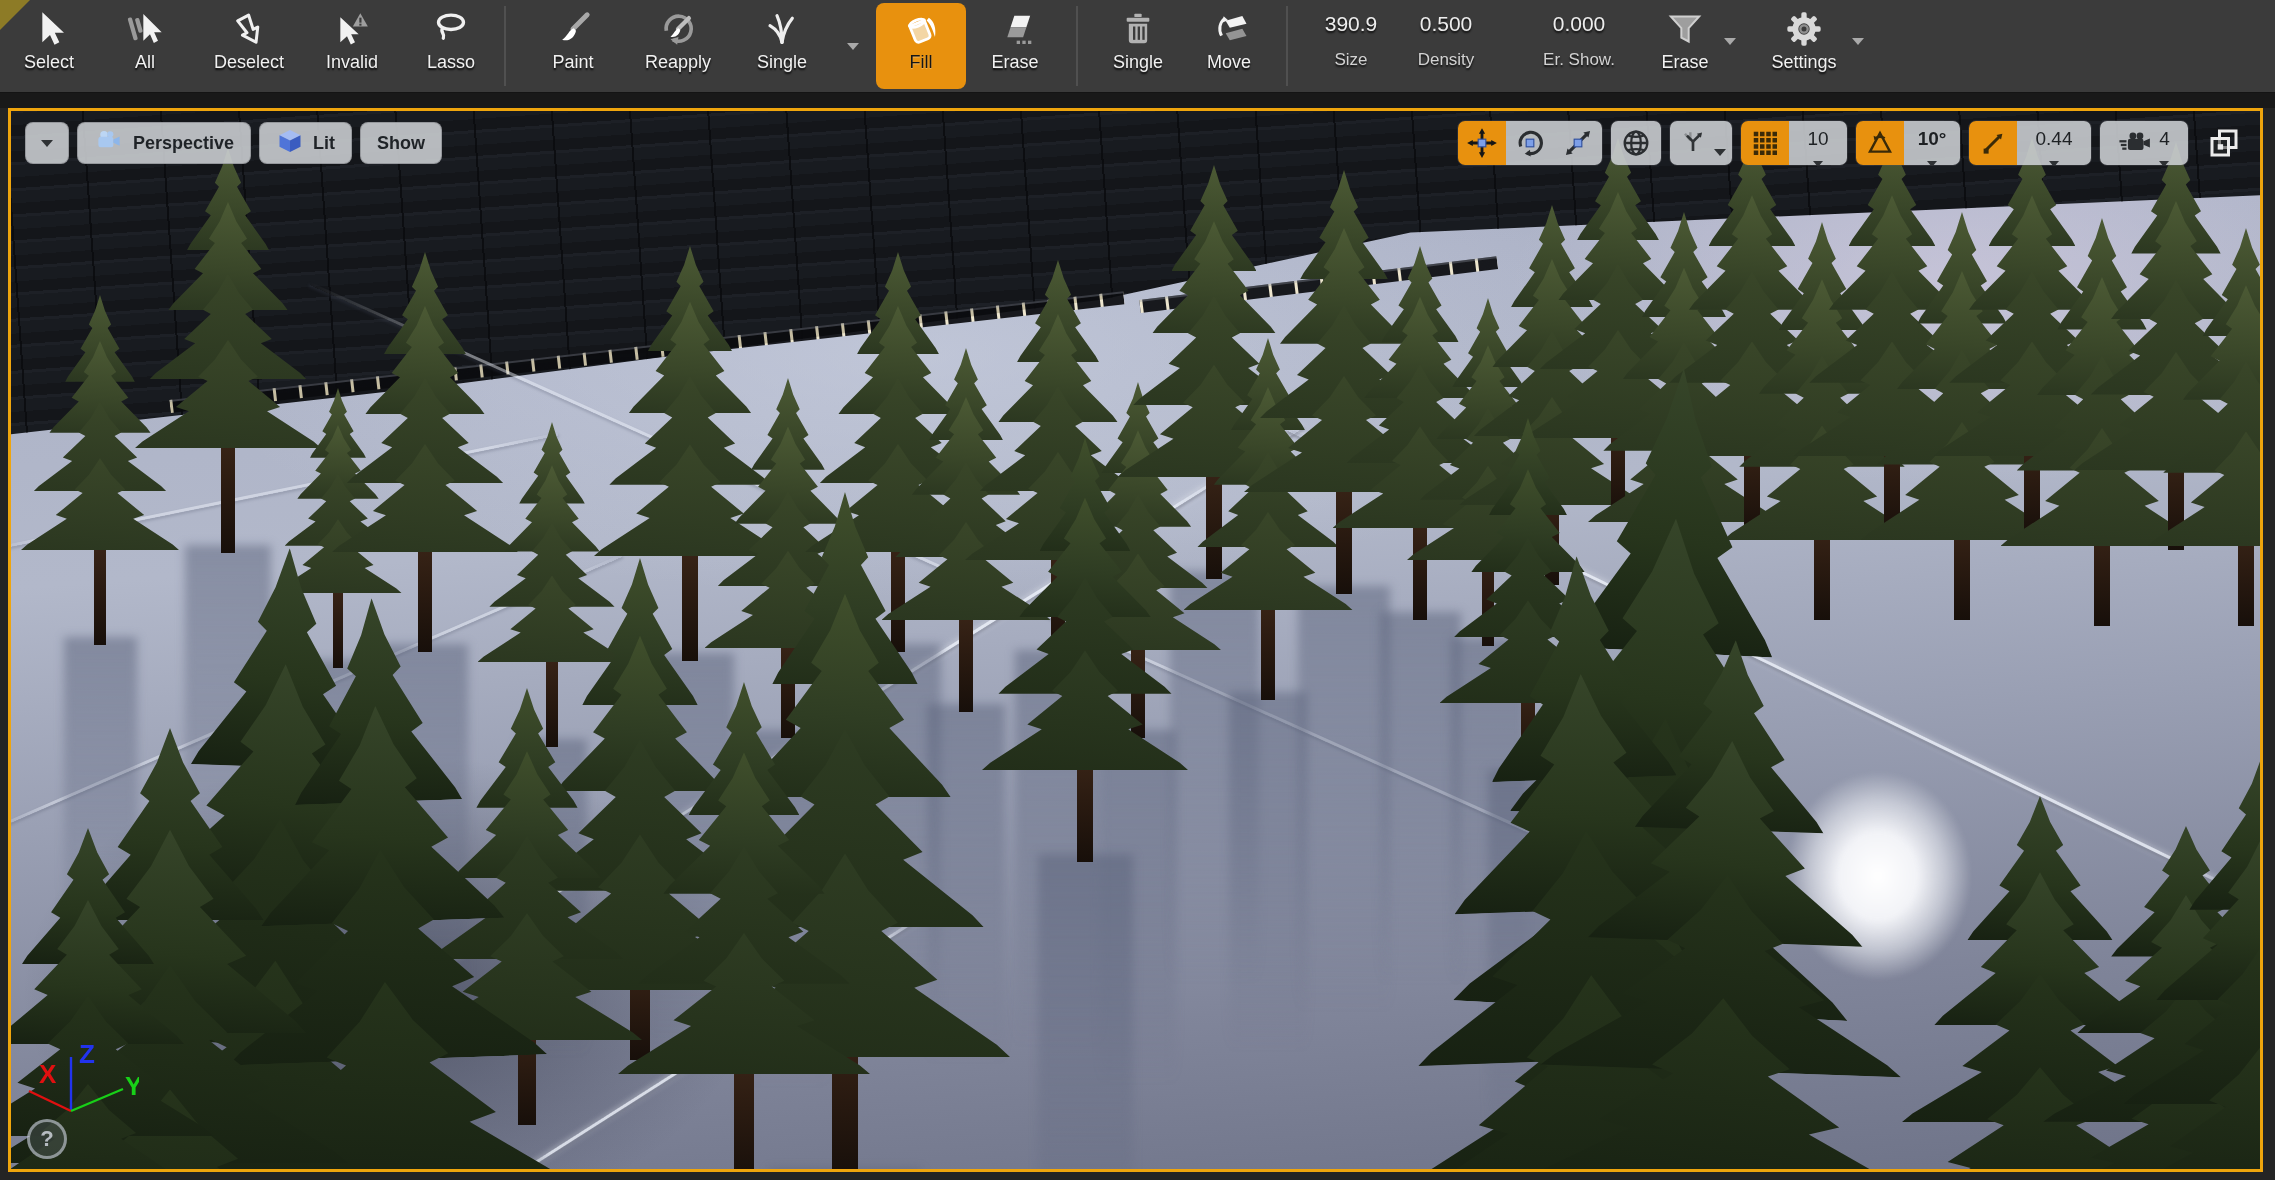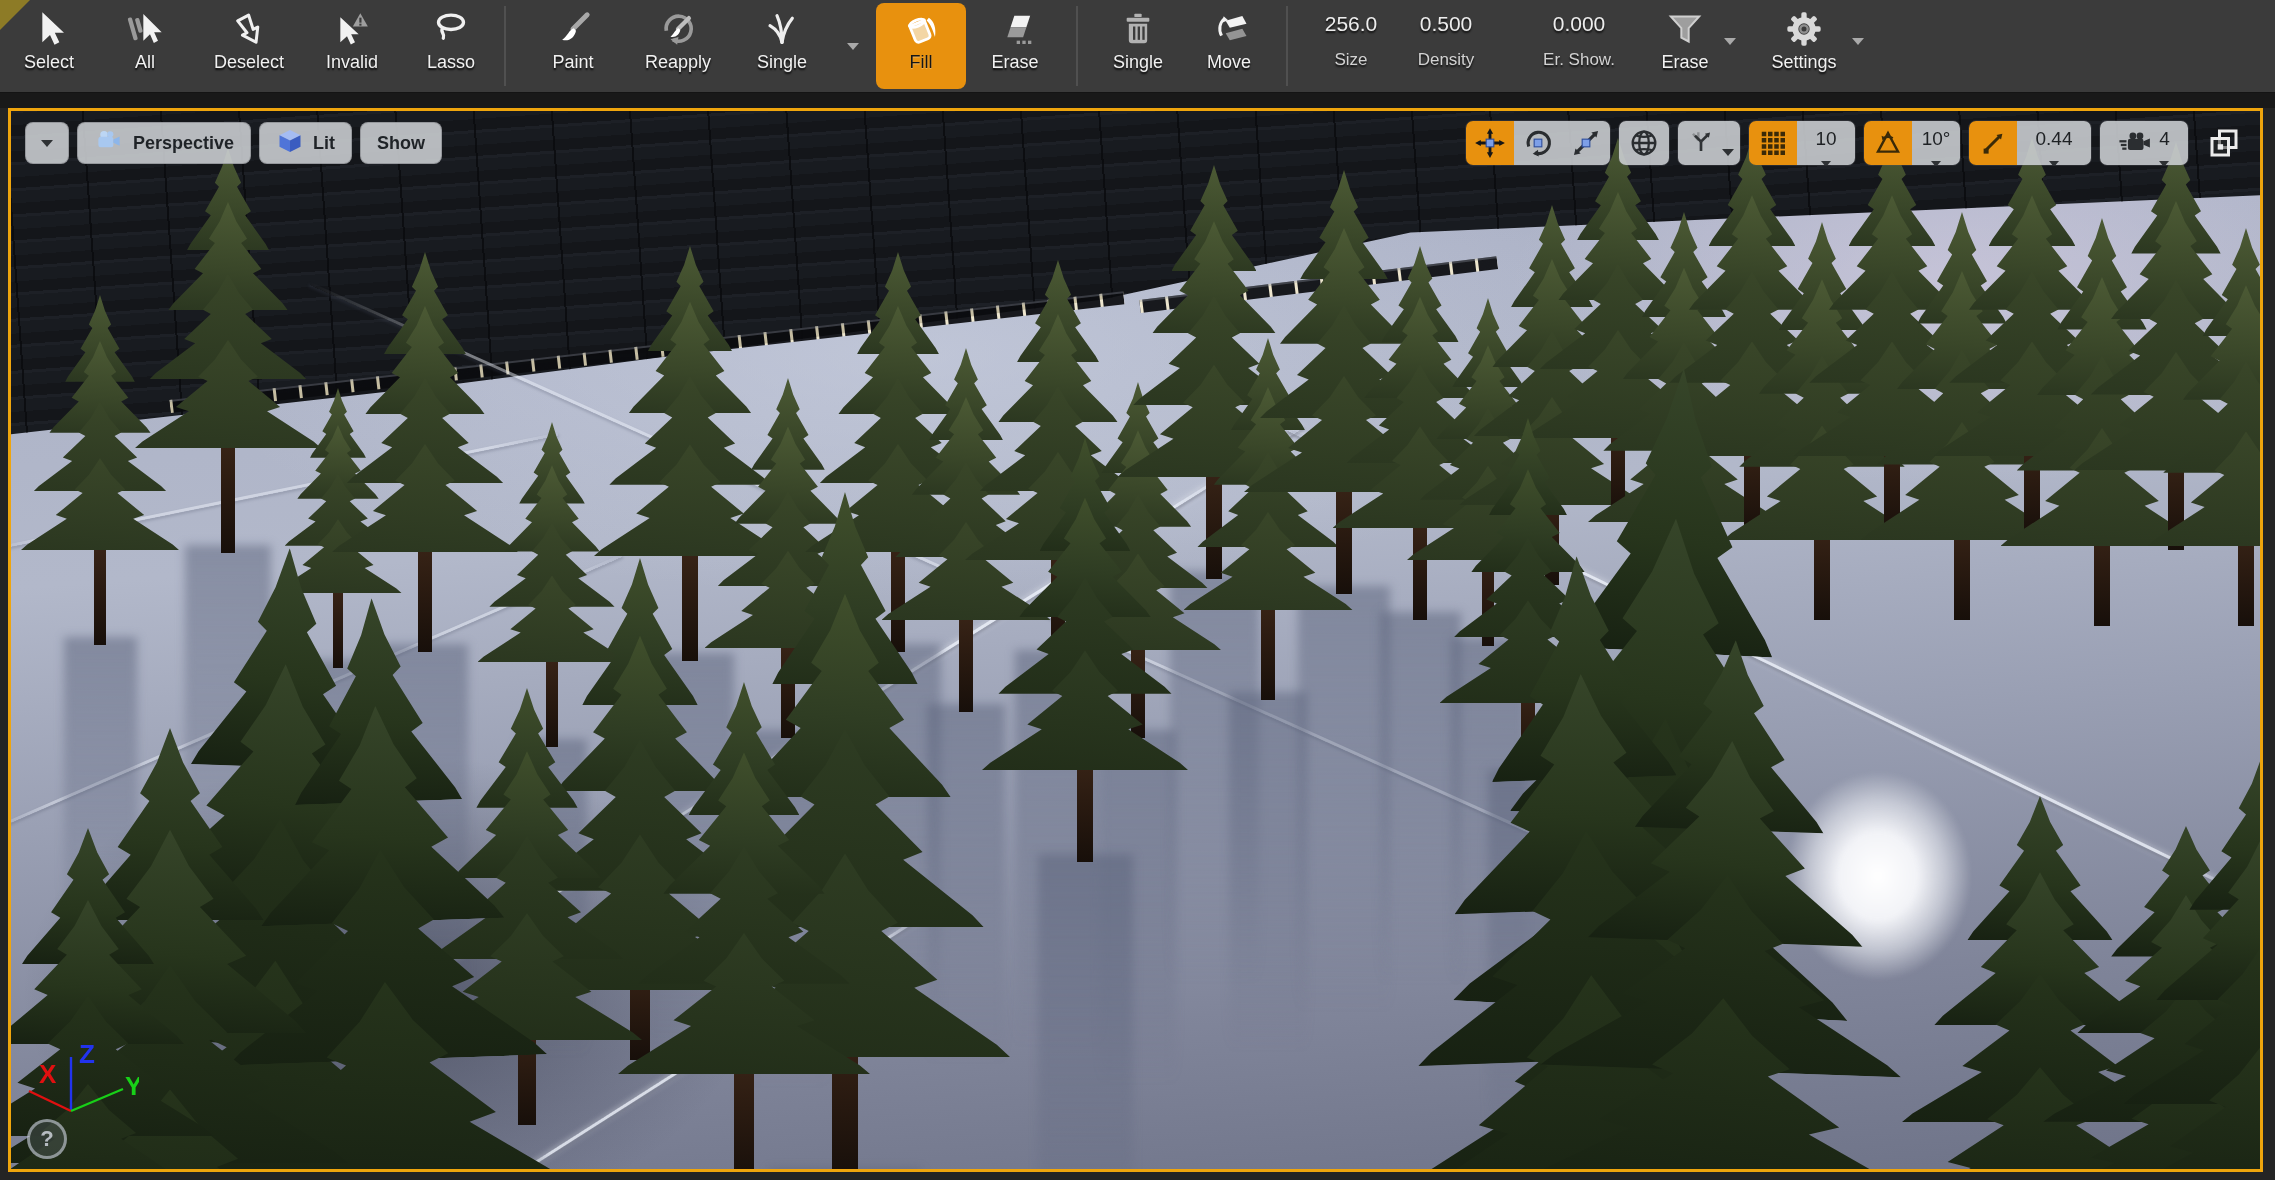--- a/index.html
+++ b/index.html
@@ -235,21 +235,21 @@
           <path d="M7.5 16 C5.5 12 6.5 8 9.5 5.6" fill="none" stroke="#f2f2f2" stroke-width="1.8"></path>
           <path d="M11.5 6.8 L8.8 4.4 L8 8.1 Z" fill="#f2f2f2"></path>
         </svg>
       </span>
       <span class="lbl">Move</span>
     </div>
 
     <div class="tb-sep sep3"></div>
 
     <div class="tb-field w-size">
-      <span class="val">256.0</span>
+      <span class="val">390.9</span>
       <span class="flbl">Size</span>
     </div>
     <div class="tb-field w-density">
       <span class="val">0.500</span>
       <span class="flbl">Density</span>
     </div>
     <div class="tb-field w-erdens">
       <span class="val">0.000</span>
       <span class="flbl">Er. Show.</span>
     </div>
@@ -746,21 +746,21 @@
       </div>
 
       <div class="seg-group">
         <div class="seg orange" style="width:48px;">
           <svg width="32" height="32" viewBox="0 0 24 24" fill="none" stroke="#3a2a08" stroke-width="1.8">
             <path d="M12 4.5 L19.5 18.5 H4.5 Z"></path>
             <path d="M15.5 8.5 A 6 6 0 0 0 8.5 8.5"></path>
             <polygon points="7.2,6.6 7.8,10 10.4,8" fill="#3a2a08" stroke="none"></polygon>
           </svg>
         </div>
-        <div class="seg" style="width:48px;">
+        <div class="seg" style="width:56px;font-weight:bold;">
           <span class="seg-col">
             <span class="snapval">10°</span>
             <span class="vcaret" style="border-top-width:6px;border-left-width:5px;border-right-width:5px;margin-top:3px;"></span>
           </span>
         </div>
       </div>
 
       <div class="seg-group">
         <div class="seg orange" style="width:48px;">
           <svg width="30" height="30" viewBox="0 0 24 24">

